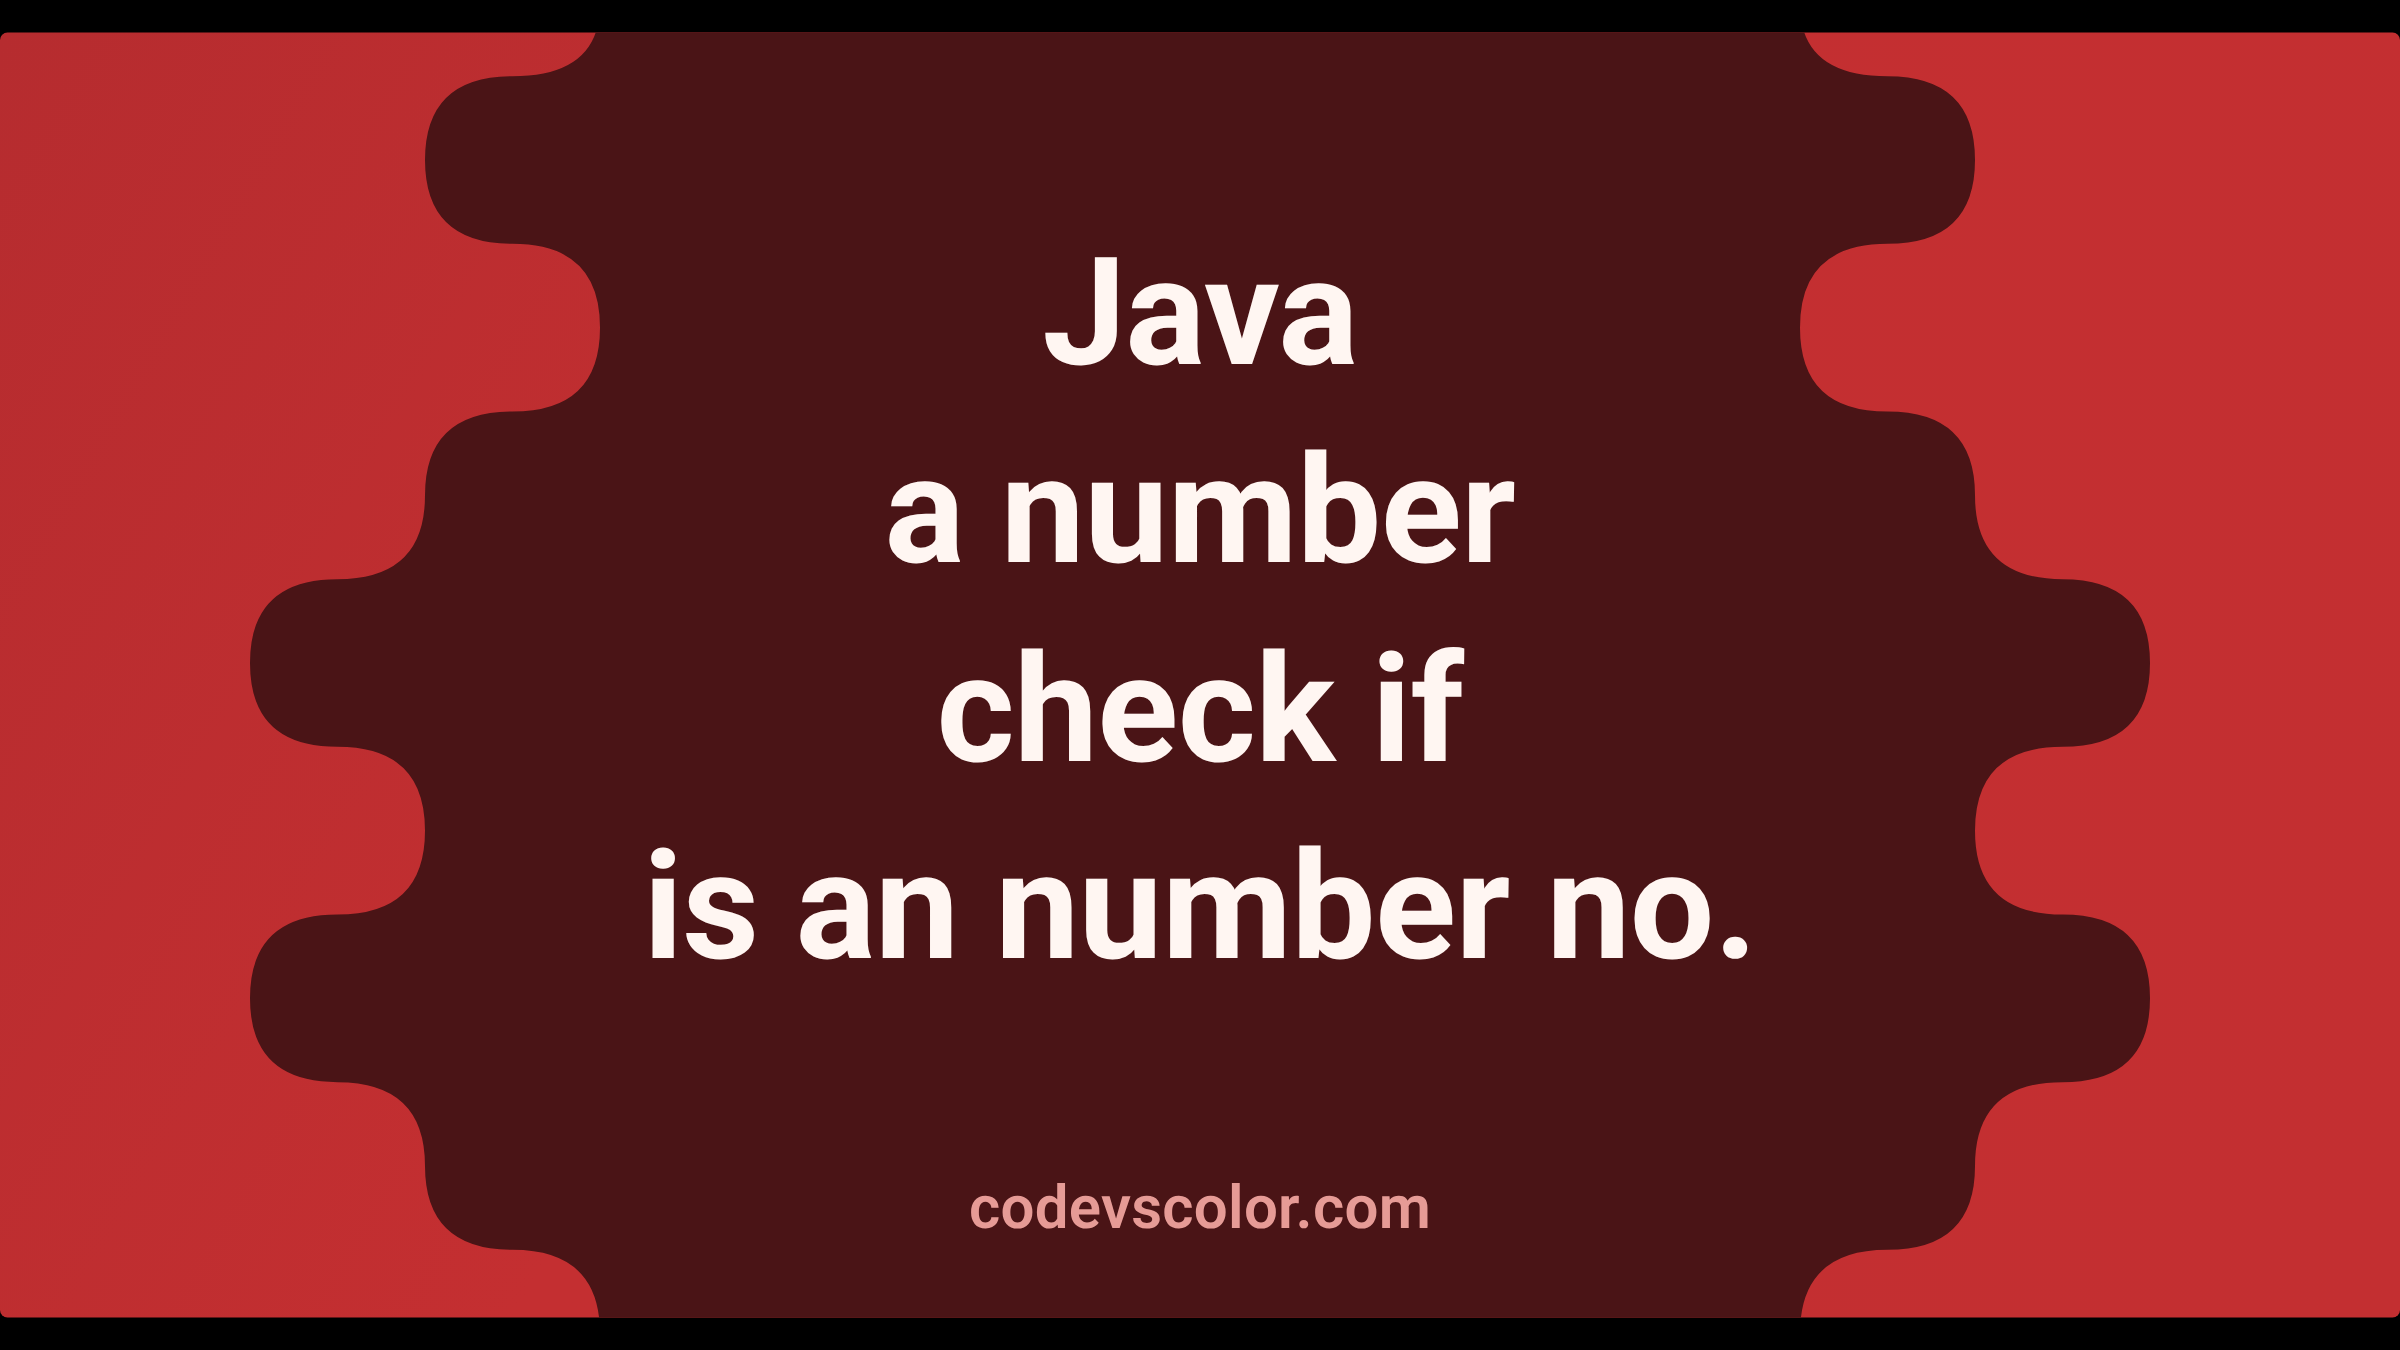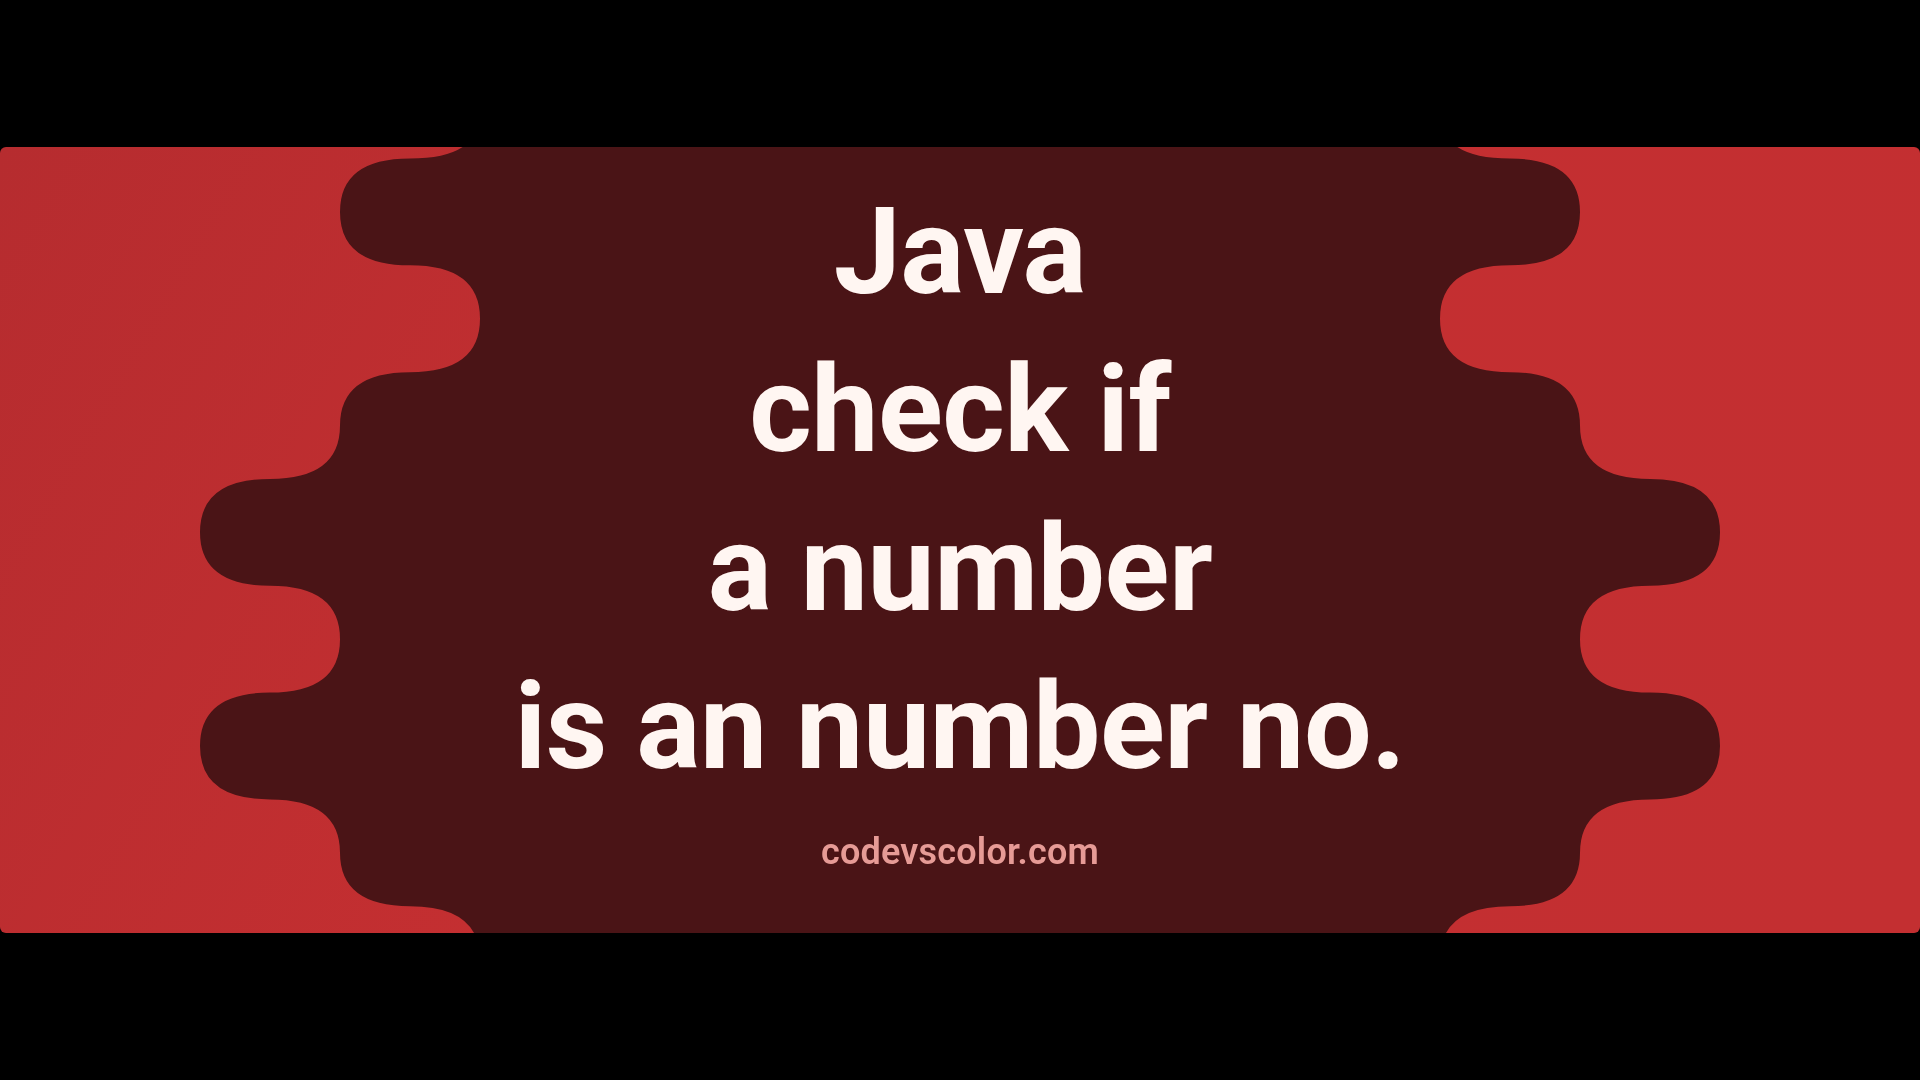--- a/index.html
+++ b/index.html
@@ -71,24 +71,24 @@
   .fit {
     position: fixed;
     inset: 0;
     display: flex;
     align-items: center;
     justify-content: center;
     background: #000;
   }
   .fit .stage {
     width: 1920px;
-    height: 786px;
+    height: 1028px;
   }
   .fit .title-block { font-size: 120px; }
-  .fit .watermark { font-size: 36px; bottom: 60px; }
+  .fit .watermark { font-size: 48px; bottom: 60px; }
 </style>
 </head>
 <body>
 
 <div class="fit">
   <div class="stage">
     <div class="canvas">
 
       <div class="blob">
         <svg viewBox="0 0 1920 1240" preserveAspectRatio="none" aria-hidden="true">
@@ -131,22 +131,22 @@
             Q 340 260 340 190
             Q 340 120 410 120
             Q 480 120 480 60
             Z
           "></path>
         </svg>
       </div>
 
       <div class="title-block">
         <span class="line">Java</span>
+        <span class="line">a number</span>
         <span class="line">check if</span>
-        <span class="line">a number</span>
         <span class="line">is an number no.</span>
       </div>
 
       <div class="watermark">codevscolor.com</div>
 
     </div>
   </div>
 </div>
 
 </body></html>

